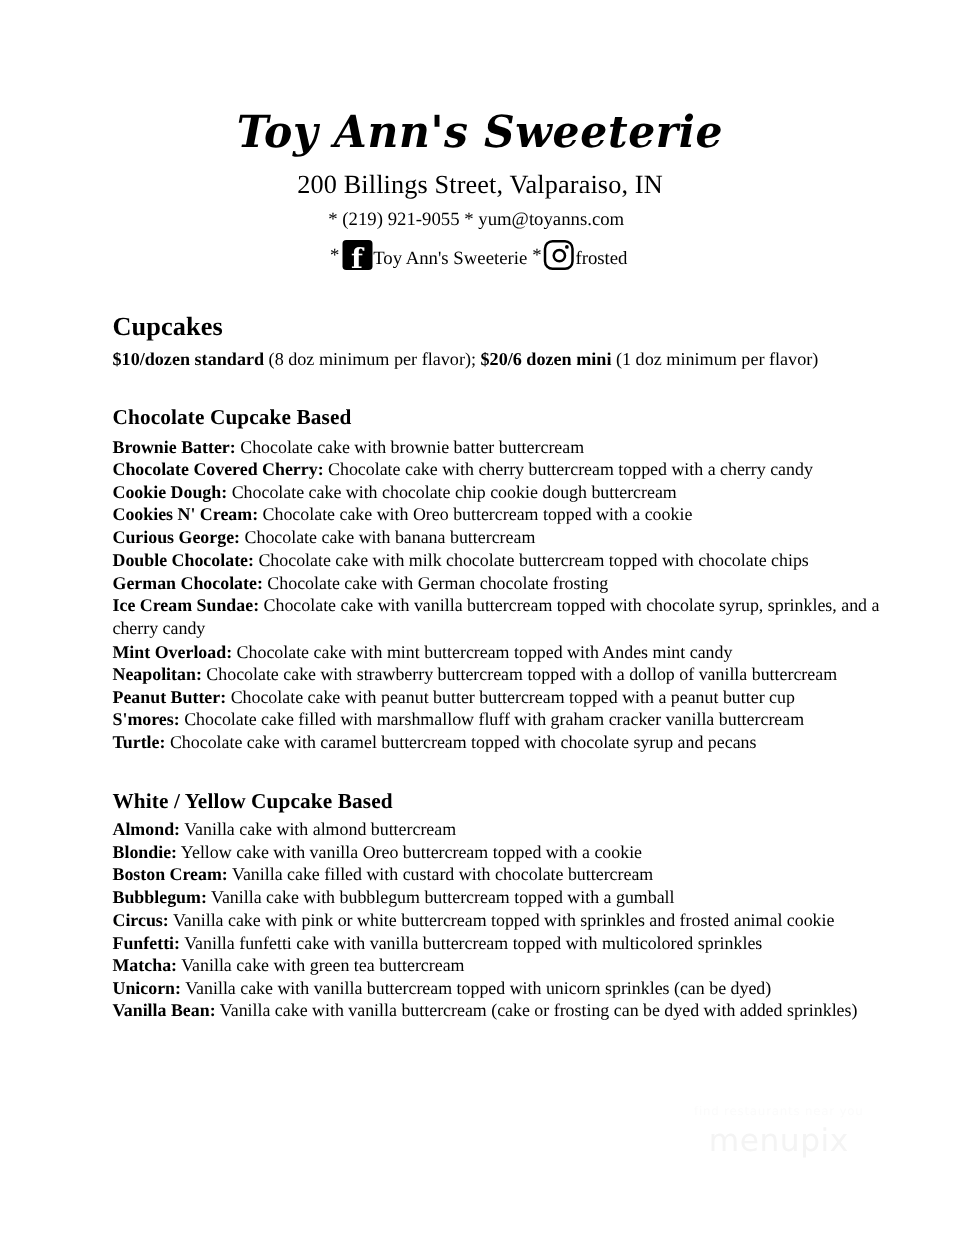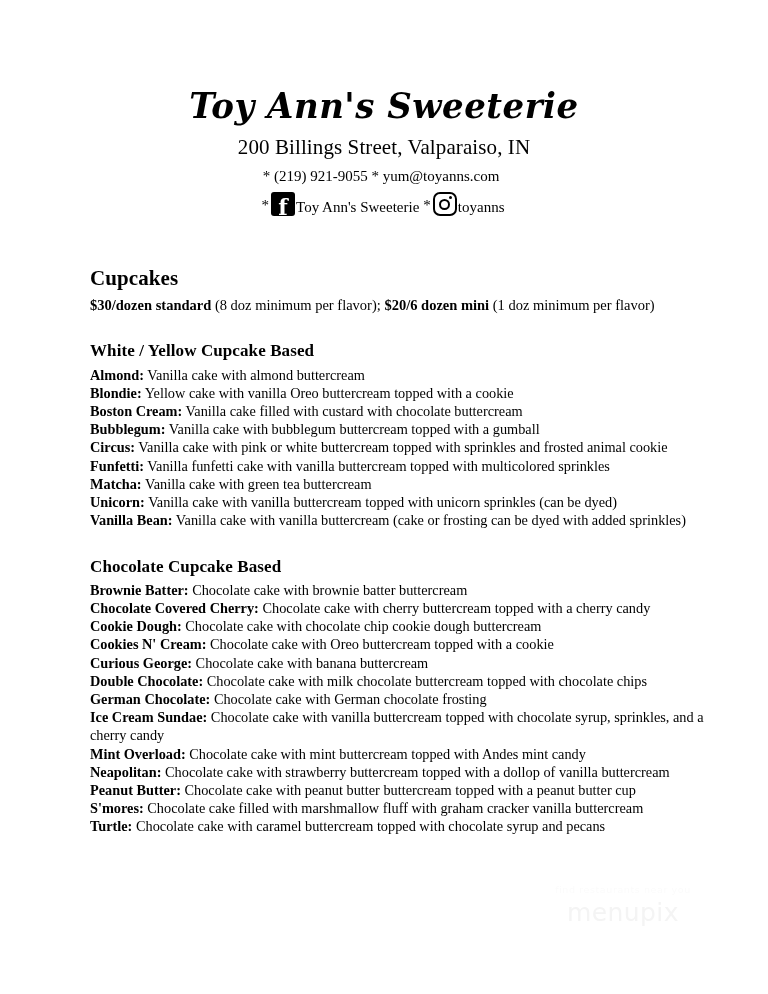--- a/index.html
+++ b/index.html
@@ -128,21 +128,21 @@
     top: 2px;
     width: 3px;
     height: 3px;
     background: #000000;
     border-radius: 50%;
   }
 
   
   .content {
     padding: 0 34px 0 90px;
-    margin-top: 50px;
+    margin-top: 33px;
   }
   .section-title {
     font-size: 21px;
     font-weight: bold;
     margin: 0 0 4px 0;
     line-height: 1.2;
     letter-spacing: 0.1px;
   }
   .price-line {
     font-size: 14.5px;
@@ -214,45 +214,30 @@
   <div class="header">
     <div class="shop-name">Toy Ann's Sweeterie</div>
     <div class="address">200 Billings Street, Valparaiso, IN</div>
     <div class="contact">* (219) 921-9055 * yum@toyanns.com</div>
     <div class="social-row">
       <span class="social-star">*</span>
       <span class="fb-icon"></span>
       <span class="social-label">Toy Ann's Sweeterie</span>
       <span class="social-star">*</span>
       <span class="ig-icon"></span>
-      <span class="social-label">toyanns</span>
+      <span class="social-label">frosted</span>
     </div>
   </div>
 
   <div class="content">
 
     <div class="section-title">Cupcakes</div>
 
     <div class="price-line">
-      <b>$30/dozen standard</b><span> (8 doz minimum per flavor); </span><b>$20/6 dozen mini</b><span> (1 doz minimum per flavor)</span>
-    </div>
-
-    <div class="subsection">
-      <div class="subsection-title">White / Yellow Cupcake Based</div>
-      <div class="flavor-list" id="list-white">
-          <div class="flavor"><span class="flavor-name">Almond:</span><span class="flavor-desc"> Vanilla cake with almond buttercream</span></div>
-          <div class="flavor"><span class="flavor-name">Blondie:</span><span class="flavor-desc"> Yellow cake with vanilla Oreo buttercream topped with a cookie</span></div>
-          <div class="flavor"><span class="flavor-name">Boston Cream:</span><span class="flavor-desc"> Vanilla cake filled with custard with chocolate buttercream</span></div>
-          <div class="flavor"><span class="flavor-name">Bubblegum:</span><span class="flavor-desc"> Vanilla cake with bubblegum buttercream topped with a gumball</span></div>
-          <div class="flavor"><span class="flavor-name">Circus:</span><span class="flavor-desc"> Vanilla cake with pink or white buttercream topped with sprinkles and frosted animal cookie</span></div>
-          <div class="flavor"><span class="flavor-name">Funfetti:</span><span class="flavor-desc"> Vanilla funfetti cake with vanilla buttercream topped with multicolored sprinkles</span></div>
-          <div class="flavor"><span class="flavor-name">Matcha:</span><span class="flavor-desc"> Vanilla cake with green tea buttercream</span></div>
-          <div class="flavor"><span class="flavor-name">Unicorn:</span><span class="flavor-desc"> Vanilla cake with vanilla buttercream topped with unicorn sprinkles (can be dyed)</span></div>
-          <div class="flavor"><span class="flavor-name">Vanilla Bean:</span><span class="flavor-desc"> Vanilla cake with vanilla buttercream (cake or frosting can be dyed with added sprinkles)</span></div>
-        </div>
+      <b>$10/dozen standard</b><span> (8 doz minimum per flavor); </span><b>$20/6 dozen mini</b><span> (1 doz minimum per flavor)</span>
     </div>
 
     <div class="subsection">
       <div class="subsection-title">Chocolate Cupcake Based</div>
       <div class="flavor-list" id="list-chocolate">
           <div class="flavor"><span class="flavor-name">Brownie Batter:</span><span class="flavor-desc"> Chocolate cake with brownie batter buttercream</span></div>
           <div class="flavor"><span class="flavor-name">Chocolate Covered Cherry:</span><span class="flavor-desc"> Chocolate cake with cherry buttercream topped with a cherry candy</span></div>
           <div class="flavor"><span class="flavor-name">Cookie Dough:</span><span class="flavor-desc"> Chocolate cake with chocolate chip cookie dough buttercream</span></div>
           <div class="flavor"><span class="flavor-name">Cookies N' Cream:</span><span class="flavor-desc"> Chocolate cake with Oreo buttercream topped with a cookie</span></div>
           <div class="flavor"><span class="flavor-name">Curious George:</span><span class="flavor-desc"> Chocolate cake with banana buttercream</span></div>
@@ -260,20 +245,35 @@
           <div class="flavor"><span class="flavor-name">German Chocolate:</span><span class="flavor-desc"> Chocolate cake with German chocolate frosting</span></div>
           <div class="flavor"><span class="flavor-name">Ice Cream Sundae:</span><span class="flavor-desc"> Chocolate cake with vanilla buttercream topped with chocolate syrup, sprinkles, and a cherry candy</span></div>
           <div class="flavor"><span class="flavor-name">Mint Overload:</span><span class="flavor-desc"> Chocolate cake with mint buttercream topped with Andes mint candy</span></div>
           <div class="flavor"><span class="flavor-name">Neapolitan:</span><span class="flavor-desc"> Chocolate cake with strawberry buttercream topped with a dollop of vanilla buttercream</span></div>
           <div class="flavor"><span class="flavor-name">Peanut Butter:</span><span class="flavor-desc"> Chocolate cake with peanut butter buttercream topped with a peanut butter cup</span></div>
           <div class="flavor"><span class="flavor-name">S'mores:</span><span class="flavor-desc"> Chocolate cake filled with marshmallow fluff with graham cracker vanilla buttercream</span></div>
           <div class="flavor"><span class="flavor-name">Turtle:</span><span class="flavor-desc"> Chocolate cake with caramel buttercream topped with chocolate syrup and pecans</span></div>
         </div>
     </div>
 
+    <div class="subsection">
+      <div class="subsection-title">White / Yellow Cupcake Based</div>
+      <div class="flavor-list" id="list-white">
+          <div class="flavor"><span class="flavor-name">Almond:</span><span class="flavor-desc"> Vanilla cake with almond buttercream</span></div>
+          <div class="flavor"><span class="flavor-name">Blondie:</span><span class="flavor-desc"> Yellow cake with vanilla Oreo buttercream topped with a cookie</span></div>
+          <div class="flavor"><span class="flavor-name">Boston Cream:</span><span class="flavor-desc"> Vanilla cake filled with custard with chocolate buttercream</span></div>
+          <div class="flavor"><span class="flavor-name">Bubblegum:</span><span class="flavor-desc"> Vanilla cake with bubblegum buttercream topped with a gumball</span></div>
+          <div class="flavor"><span class="flavor-name">Circus:</span><span class="flavor-desc"> Vanilla cake with pink or white buttercream topped with sprinkles and frosted animal cookie</span></div>
+          <div class="flavor"><span class="flavor-name">Funfetti:</span><span class="flavor-desc"> Vanilla funfetti cake with vanilla buttercream topped with multicolored sprinkles</span></div>
+          <div class="flavor"><span class="flavor-name">Matcha:</span><span class="flavor-desc"> Vanilla cake with green tea buttercream</span></div>
+          <div class="flavor"><span class="flavor-name">Unicorn:</span><span class="flavor-desc"> Vanilla cake with vanilla buttercream topped with unicorn sprinkles (can be dyed)</span></div>
+          <div class="flavor"><span class="flavor-name">Vanilla Bean:</span><span class="flavor-desc"> Vanilla cake with vanilla buttercream (cake or frosting can be dyed with added sprinkles)</span></div>
+        </div>
+    </div>
+
   </div>
 
   <div class="watermark">
     <div class="watermark-tagline">find restaurants near you</div>
     <div class="watermark-brand">menupix</div>
   </div>
 
 </div>
 
 </body></html>

